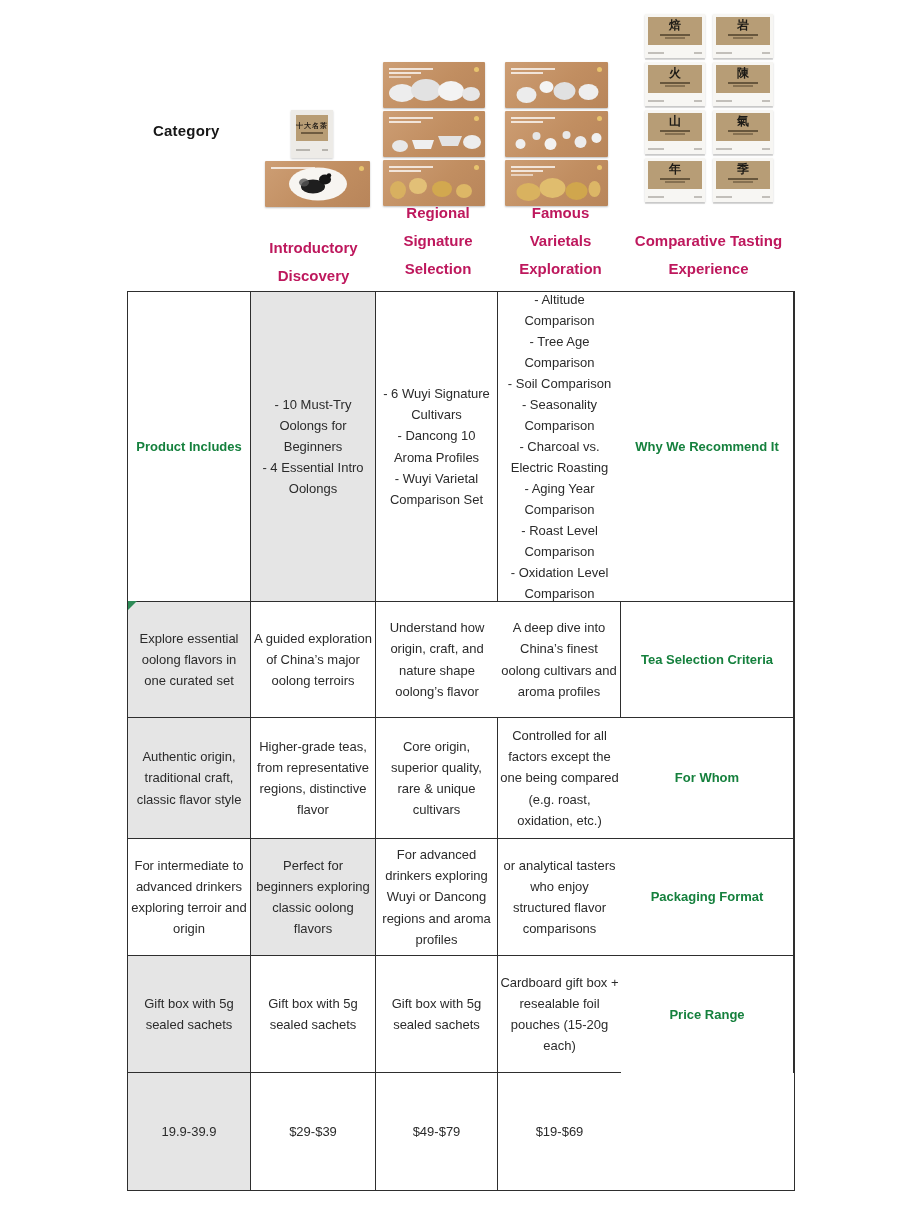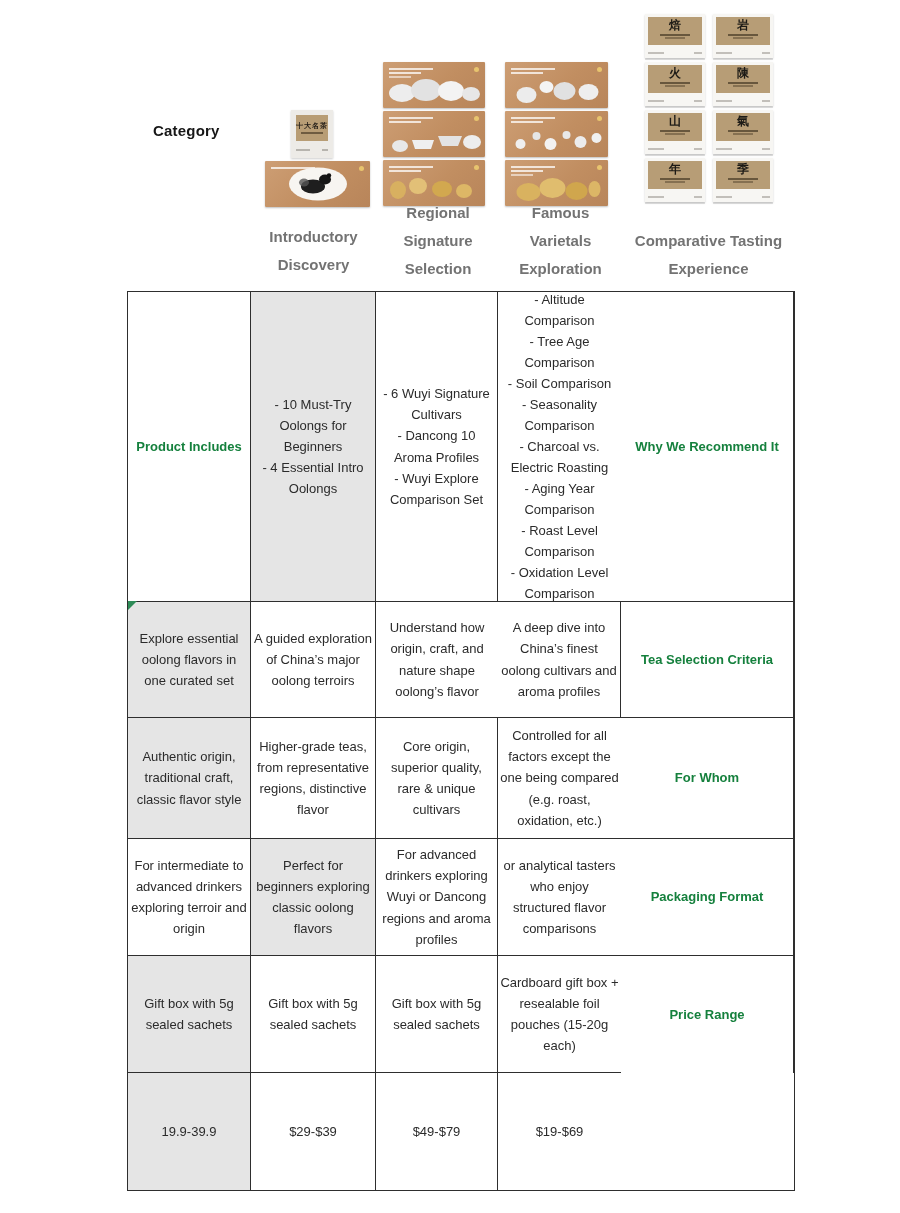--- a/index.html
+++ b/index.html
@@ -11,21 +11,21 @@
   }
   .abs { position: absolute; }
 
   
   .category-label {
     position:absolute; left:153px; top:122px;
     font-size:15px; font-weight:700; color:#161616; letter-spacing:.2px;
   }
   .colhead {
     position:absolute; text-align:center; font-weight:700;
-    font-size:15px; line-height:28px; color:#737373;
+    font-size:15px; line-height:28px; color:#be185d;
   }
   .colhead-inner { display:inline-block; }
 
   
   .copper {
     position:absolute; overflow:hidden; border-radius:1px;
     background: linear-gradient(135deg,#cd9e74 0%,#c18e61 55%,#b8855a 100%);
     box-shadow: 0 1px 2px rgba(0,0,0,.25);
   }
   .copper .t1,.copper .t2,.copper .t3 { position:absolute; left:6px; height:2px; background:rgba(255,255,255,.75); }
@@ -262,36 +262,36 @@
 <div class="mini" style="left:713px; top:158px;">
   <div class="label">
       <div class="char">季</div>
       <div class="sub"></div>
       <div class="sub2"></div>
     </div>
   <div class="foot-l"></div>
     <div class="foot-r"></div>
 </div>
 
-<div class="colhead" style="left:252px; top:223px; width:123px;">Introductory Discovery</div>
+<div class="colhead" style="left:252px; top:234px; width:123px;">Introductory Discovery</div>
 <div class="colhead" style="left:377px; top:199px; width:122px;">Regional Signature Selection</div>
 <div class="colhead" style="left:499px; top:199px; width:123px;">Famous Varietals Exploration</div>
 <div class="colhead" style="left:622px; top:227px; width:173px;"><span class="colhead-inner" style="max-width:158px;">Comparative Tasting Experience</span></div>
 
 <div class="tbl">
 
   <div class="cell rowhead">Product Includes</div>
   <div class="cell shade cell-list">
       <div>- 10 Must-Try Oolongs for Beginners</div>
       <div>- 4 Essential Intro Oolongs</div>
     </div>
   <div class="cell cell-list">
       <div>- 6 Wuyi Signature Cultivars</div>
       <div>- Dancong 10 Aroma Profiles</div>
-      <div>- Wuyi Explore Comparison Set</div>
+      <div>- Wuyi Varietal Comparison Set</div>
     </div>
   <div class="cell cell-list lastcol">
       <div>- Altitude Comparison</div>
       <div>- Tree Age Comparison</div>
       <div>- Soil Comparison</div>
       <div>- Seasonality Comparison</div>
       <div>- Charcoal vs. Electric Roasting</div>
       <div>- Aging Year Comparison</div>
       <div>- Roast Level Comparison</div>
       <div>- Oxidation Level Comparison</div>

